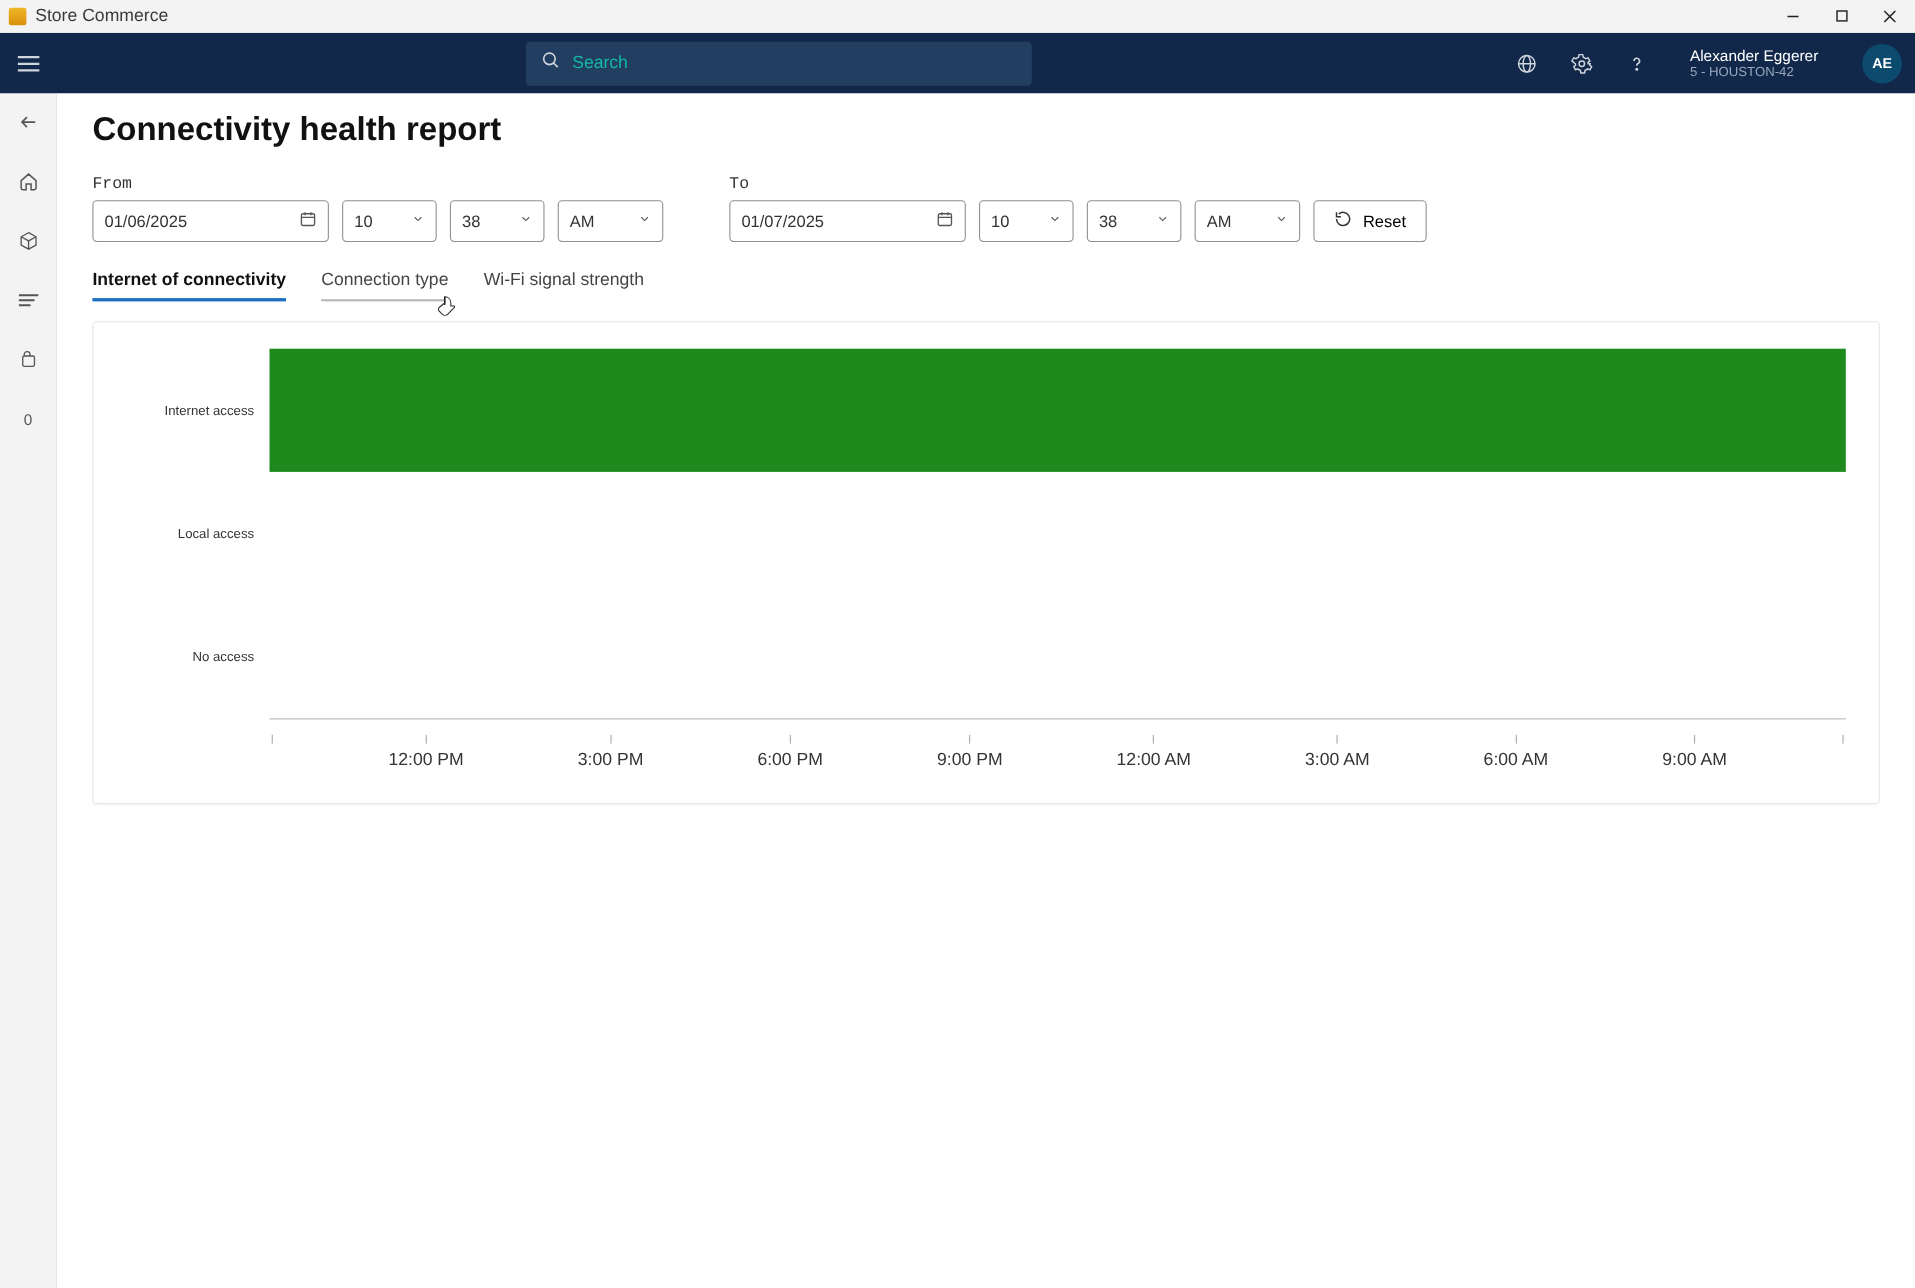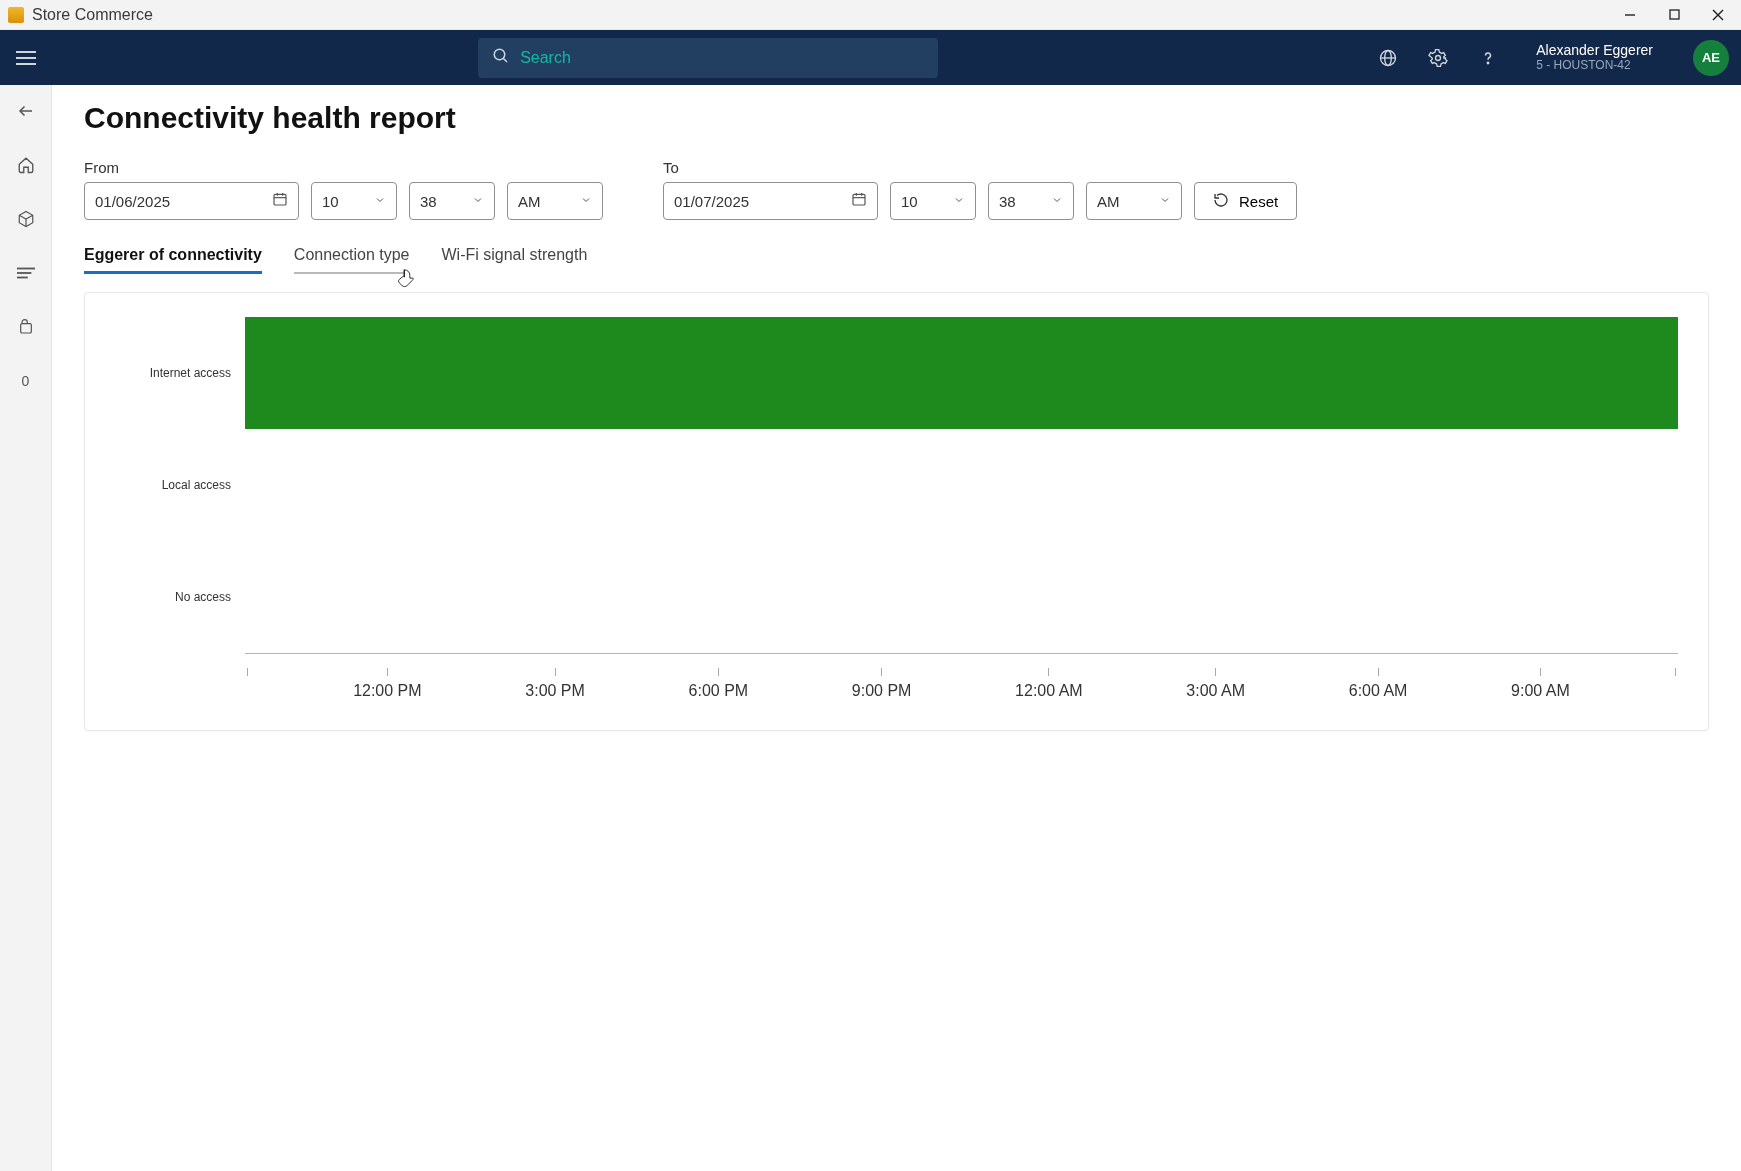--- a/index.html
+++ b/index.html
@@ -32,40 +32,40 @@
   }
   .header .search svg { margin-right:10px; }
   .header .search-text { font-size:16px; color:#14b8a6; }
   .header .right-icons { display:flex; align-items:center; gap:26px; }
   .header .icon-btn { width:24px; height:24px; display:flex;
     align-items:center; justify-content:center; cursor:pointer; }
   .header .user-block { display:flex; flex-direction:column; align-items:flex-start;
     margin-left:10px; margin-right:14px; }
   .header .user-name { font-size:14px; color:#fff; line-height:1.1; }
   .header .user-sub  { font-size:12px; color:#98a7bc; line-height:1.2; }
-  .header .avatar { width:36px; height:36px; border-radius:50%; background:#15803d;
+  .header .avatar { width:36px; height:36px; border-radius:50%; background:#0c4a6e;
     color:#fff; font-size:13px; display:flex; align-items:center; justify-content:center;
     font-weight:600; }
 
   
   .body { display:flex; height: calc(100% - 85px); }
   .sidebar {
     width:52px; background:#f3f3f3; border-right:1px solid #e4e4e4;
     display:flex; flex-direction:column; align-items:center; padding-top:14px; gap:30px;
   }
   .sidebar .side-item { width:24px; height:24px; color:#424242;
     display:flex; align-items:center; justify-content:center; cursor:pointer; }
   .sidebar .side-text { font-size:14px; color:#555; }
 
   .content { flex:1; background:#fff; padding: 16px 32px 40px 32px; overflow:auto; }
   .page-title { font-size:30px; font-weight:700; color:#111; margin-bottom:24px; }
 
   
   .filters { display:flex; gap:60px; margin-bottom:20px; align-items:flex-end; }
-  .filter-group label { font-size:15px; color:#333; display:block; margin-bottom:6px; }
+  .filter-group label { font-size:15px; color:#333; display:block; margin-bottom:6px;font-family:Liberation Mono, monospace; }
   .filter-row { display:flex; gap:12px; align-items:center; }
   .inputwrap {
     position:relative; border:1px solid #8f8f8f; border-radius:4px;
     height:38px; display:flex; align-items:center; padding:0 10px; background:#fff;gap:32px;
   }
   .inputwrap.date { width:215px; justify-content:space-between; }
   .inputwrap.sel  { width:86px; justify-content:space-between; }
   .inputwrap.sel-wide { width:96px; }
   .inputwrap .val { font-size:15px; color:#333; }
   .inputwrap svg { color:#555; }
@@ -318,21 +318,21 @@
                   <polyline points="3 3 3 9 9 9"></polyline>
                 </svg>
             </span>
             <span>Reset</span>
           </button>
         </div>
       </div>
     </div>
 
     <div class="tabs" style="position:relative;">
-      <div class="tab active">Eggerer of connectivity</div>
+      <div class="tab active">Internet of connectivity</div>
       <div class="tab hover-underline">Connection type</div>
       <div class="tab">Wi-Fi signal strength</div>
 
       <svg class="cursor" style="left:314px; top:22px;" width="20" height="26" viewBox="0 0 20 26">
         <path d="M6 2c3.5 0 6 2.5 6 6v3l3 0c1 0 1 1.5 0 2l-6 6c-1.5 1.5-4 1.5-5.5 0l-3-3c-1-1-1-2.5 0-3.5L6 8V2z" fill="#fff" stroke="#222" stroke-width="1"></path>
         <line x1="6" y1="2" x2="6" y2="10" stroke="#222" stroke-width="1.4"></line>
       </svg>
     </div>
 
     <div class="chart-card">

